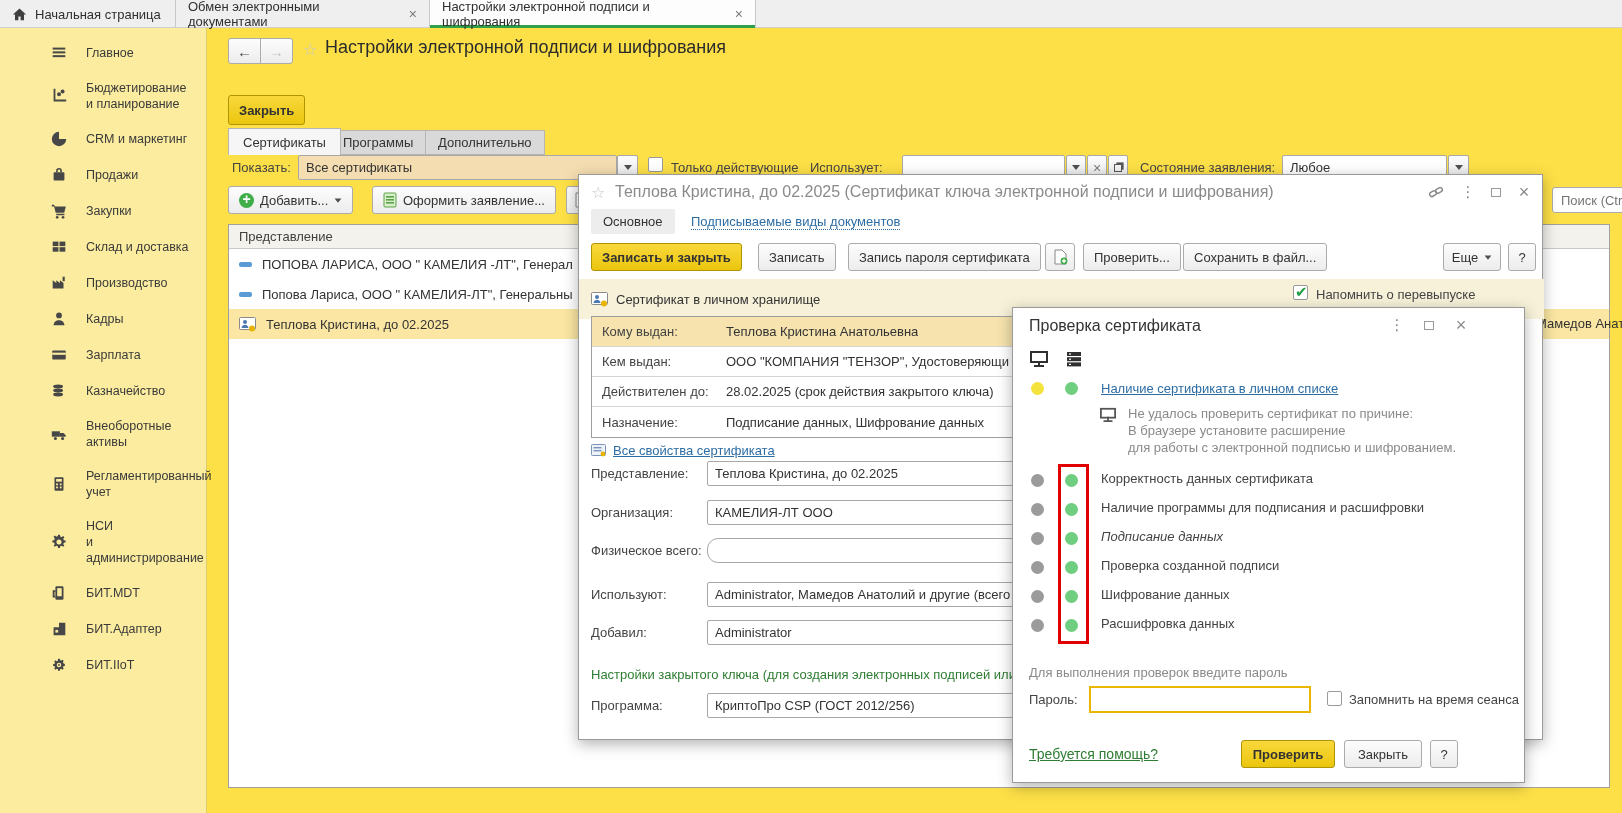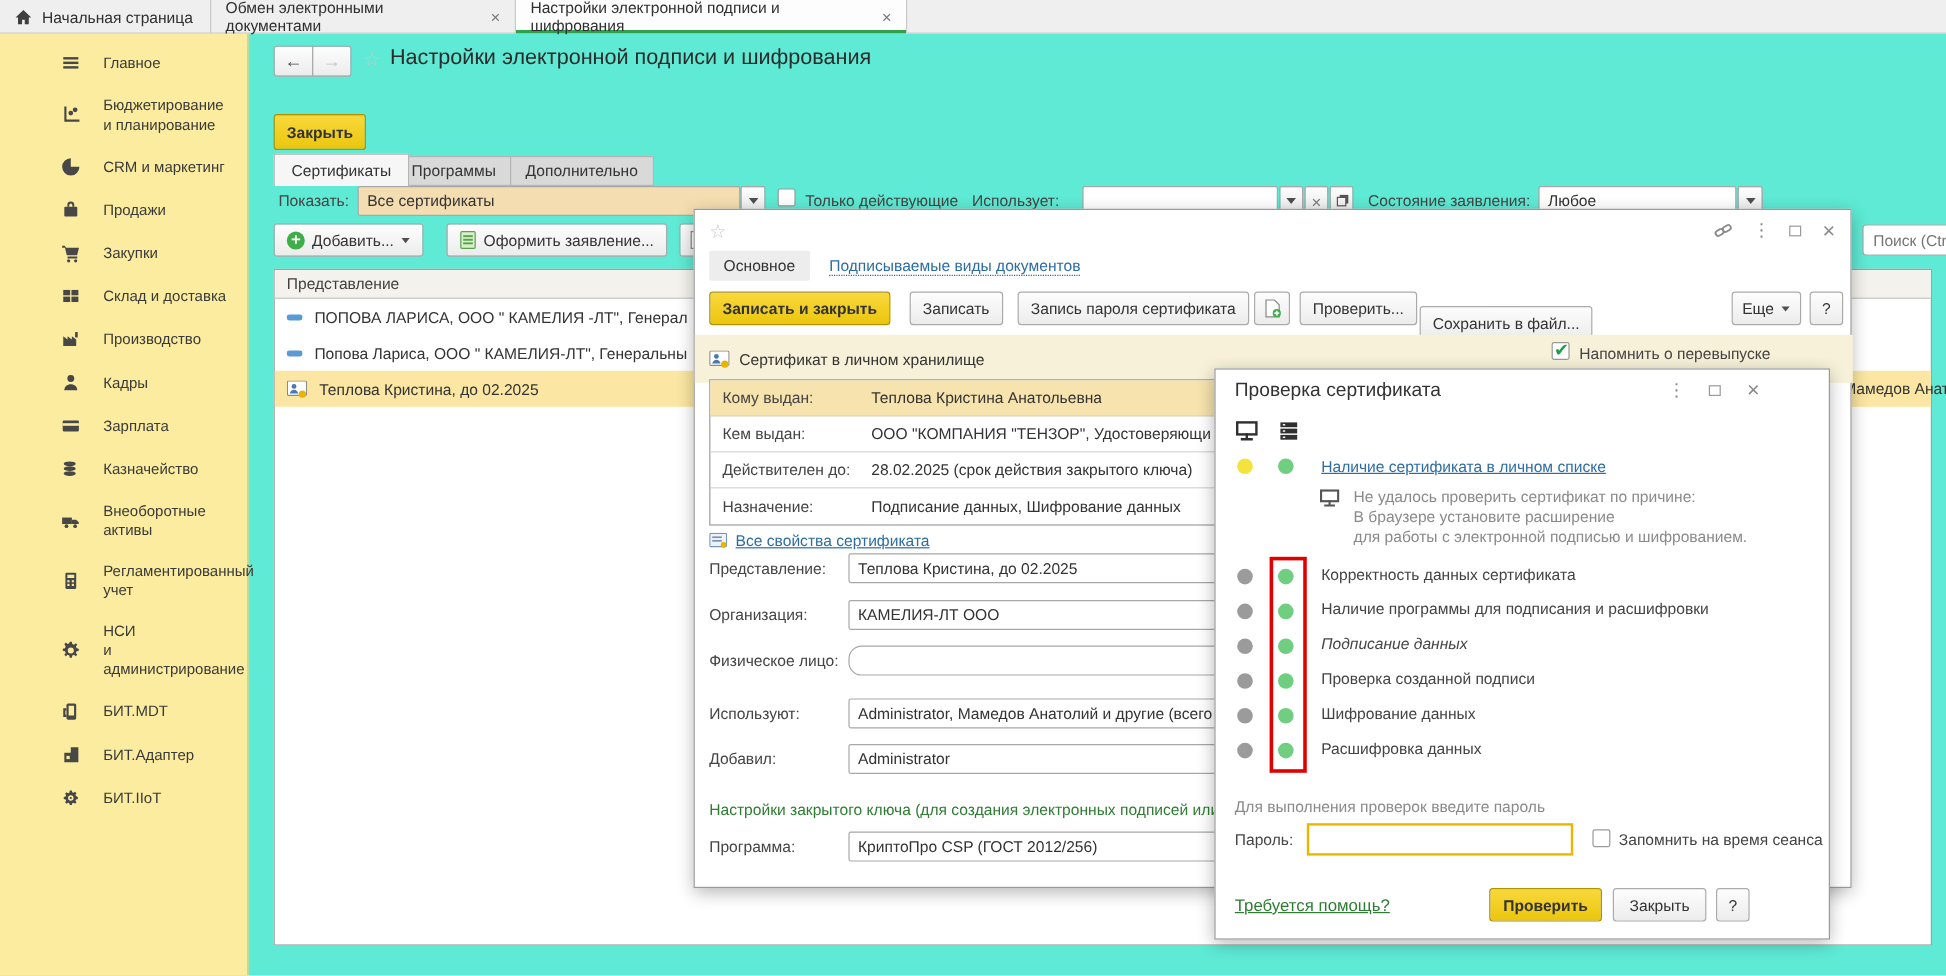--- a/index.html
+++ b/index.html
@@ -1,17 +1,17 @@
 <!DOCTYPE html>
 <html><head>
 <meta charset="utf-8">
 <style>
   * { margin:0; padding:0; box-sizing:border-box; }
   body { font-family:"Liberation Sans","DejaVu Sans",sans-serif; background:#e6e6e6; }
-  #screen { position:relative; width:1622px; height:813px; background:#5eead4; overflow:hidden; font-size:13px; color:#333; }
+  #screen { position:relative; width:1622px; height:813px; background:#fde047; overflow:hidden; font-size:13px; color:#333; }
   .abs { position:absolute; }
 
   
   .tabbar { position:absolute; left:0; top:0; width:1622px; height:28px; background:#efefef; border-bottom:1px solid #cfcfcf; display:flex; }
   .wtab { height:28px; display:flex; align-items:center; padding:0 12px; border-right:1px solid #c9c9c9; color:#2f2f2f; cursor:default; }
   .wtab.active { background:#fdfdfd; box-shadow:inset 0 -3px 0 #2fa14b; }
   .xglyph::after { content:"\00D7"; color:#7a7a7a; font-size:14px; }
   .wtab .xglyph { margin-left:9px; }
   .homeico { margin-right:8px; display:inline-flex; }
 
@@ -333,20 +333,21 @@
           <path d="M2.5 11c.4-2.2 2-3.2 3.5-3.2S9.1 8.8 9.5 11z" fill="#4a78b0"></path>
           <circle cx="13" cy="11.5" r="3" fill="#e8b400"></circle>
         </svg>
       <span>Теплова Кристина, до 02.2025</span>
       <span class="abs" style="left:1307px; top:7px;">Мамедов Анатолий и другие</span>
     </div>
   </div>
 
   <div class="dialog" style="left:578px; top:174px; width:965px; height:566px; z-index:10;">
     <span class="abs starglyph" style="left:12px; top:8px;"></span>
+    <div class="dtitle" style="left:36px; top:8px; width:770px; font-size:16px; color:#8a8a8a;">Теплова Кристина, до 02.2025 (Сертификат ключа электронной подписи и шифрования)</div>
     <span class="winbtn" style="left:845px; top:6px;">
         <svg width="16" height="16" viewBox="0 0 16 16" fill="none" stroke="#8a8a8a" stroke-width="1.5">
           <rect x="1.5" y="7.5" width="7" height="4.4" rx="2.2" transform="rotate(-30 5 9.7)"></rect>
           <rect x="7.5" y="4.2" width="7" height="4.4" rx="2.2" transform="rotate(-30 11 6.4)"></rect>
         </svg>
       </span>
     <span class="winbtn dots3" style="left:877px; top:6px;"></span>
     <span class="winbtn" style="left:905px; top:6px;">
         <span class="maxbox"></span>
       </span>
@@ -360,21 +361,21 @@
     <div class="btn" style="left:269px; top:68px;">Запись пароля сертификата</div>
     <div class="btn" style="left:466px; top:68px; width:30px; padding:0;">
       <svg width="15" height="16" viewBox="0 0 15 16">
           <path d="M2 1h7l4 4v10H2z" fill="#fff" stroke="#888"></path>
           <circle cx="11" cy="12" r="3.4" fill="#3fae49"></circle>
           <rect x="10.3" y="10" width="1.4" height="4" fill="#fff"></rect>
           <rect x="9" y="11.3" width="4" height="1.4" fill="#fff"></rect>
         </svg>
     </div>
     <div class="btn" style="left:504px; top:68px;">Проверить...</div>
-    <div class="btn" style="left:604px; top:68px;margin-top:12px;">Сохранить в файл...</div>
+    <div class="btn" style="left:604px; top:68px;">Сохранить в файл...</div>
     <div class="btn" style="left:864px; top:68px; width:58px;">
       <span>Еще</span>
       <span class="tri" style="transform:scale(.85)"></span>
     </div>
     <div class="btn" style="left:929px; top:68px; width:28px; padding:0;">?</div>
 
     <div class="abs" style="left:0; top:104px; width:965px; height:40px; background:#f6f1d8; display:flex; align-items:center; padding-left:12px; gap:8px;">
       <svg width="17" height="15" viewBox="0 0 17 15">
           <rect x="0.5" y="0.5" width="16" height="12" rx="1" fill="#fff" stroke="#8a8a8a"></rect>
           <circle cx="6" cy="5" r="2" fill="#4a78b0"></circle>
@@ -412,21 +413,21 @@
           <rect x="2.5" y="6" width="8" height="1.4" fill="#7a93b8"></rect>
           <circle cx="12" cy="10" r="2.4" fill="#e8b400"></circle>
         </svg>
       <span class="link">Все свойства сертификата</span>
     </div>
 
     <span class="lbl" style="left:12px; top:291px;">Представление:</span>
     <div class="field" style="left:128px; top:286px; width:560px;">Теплова Кристина, до 02.2025</div>
     <span class="lbl" style="left:12px; top:330px;">Организация:</span>
     <div class="field" style="left:128px; top:325px; width:560px;">КАМЕЛИЯ-ЛТ ООО</div>
-    <span class="lbl" style="left:12px; top:368px;">Физическое лицо:</span>
+    <span class="lbl" style="left:12px; top:368px;">Физическое всего:</span>
     <div class="field" style="left:128px; top:363px; width:560px; border-radius:11px;"></div>
     <span class="lbl" style="left:12px; top:412px;">Используют:</span>
     <div class="field" style="left:128px; top:407px; width:560px;">Administrator, Мамедов Анатолий и другие (всего 5)</div>
     <span class="lbl" style="left:12px; top:450px;">Добавил:</span>
     <div class="field" style="left:128px; top:445px; width:560px;">Administrator</div>
 
     <div class="abs greenhead" style="left:12px; top:492px; width:560px;">Настройки закрытого ключа (для создания электронных подписей или р</div>
     <span class="lbl" style="left:12px; top:523px;">Программа:</span>
     <div class="field" style="left:128px; top:518px; width:560px;">КриптоПро CSP (ГОСТ 2012/256)</div>
   </div>

